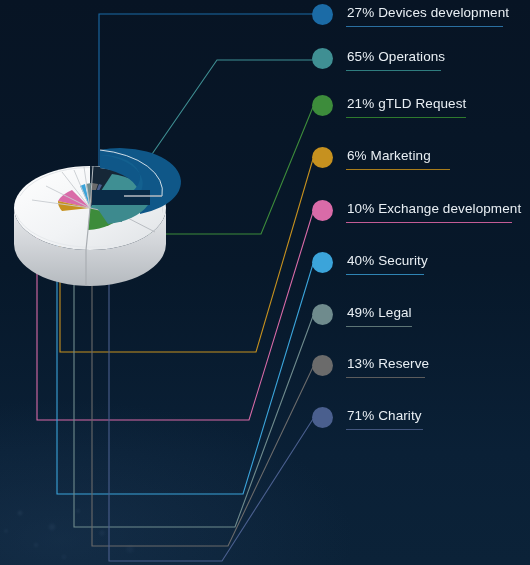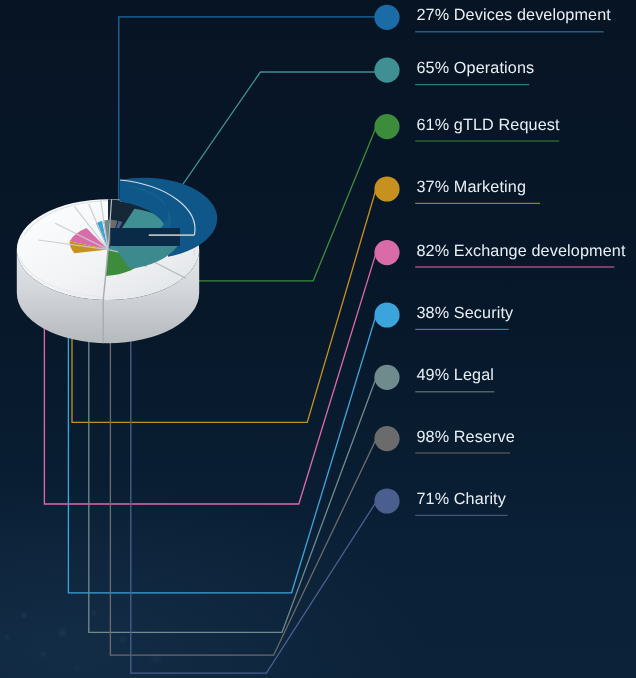--- a/index.html
+++ b/index.html
@@ -168,51 +168,51 @@
     </div>
 
     <div class="legend-item" style="top:48px">
       <span class="dot" style="background:#3f8f93"></span>
       <span class="label">65% Operations</span>
       <span class="underline" style="background:#2f7d7f;width:95px"></span>
     </div>
 
     <div class="legend-item" style="top:95px">
       <span class="dot" style="background:#3d8c3b"></span>
-      <span class="label">61% gTLD Request</span>
+      <span class="label">21% gTLD Request</span>
       <span class="underline" style="background:#2f7a2e;width:120px"></span>
     </div>
 
     <div class="legend-item" style="top:147px">
       <span class="dot" style="background:#c6911f"></span>
-      <span class="label">37% Marketing</span>
+      <span class="label">6% Marketing</span>
       <span class="underline" style="background:#a87c1b;width:104px"></span>
     </div>
 
     <div class="legend-item" style="top:200px">
       <span class="dot" style="background:#d96ba8"></span>
-      <span class="label">82% Exchange development</span>
+      <span class="label">10% Exchange development</span>
       <span class="underline" style="background:#c45c95;width:166px"></span>
     </div>
 
     <div class="legend-item" style="top:252px">
       <span class="dot" style="background:#3ba4da"></span>
-      <span class="label">38% Security</span>
+      <span class="label">40% Security</span>
       <span class="underline" style="background:#2f84b4;width:78px"></span>
     </div>
 
     <div class="legend-item" style="top:304px">
       <span class="dot" style="background:#6f8b8d"></span>
       <span class="label">49% Legal</span>
       <span class="underline" style="background:#5d7576;width:66px"></span>
     </div>
 
     <div class="legend-item" style="top:355px">
       <span class="dot" style="background:#6b6b6b"></span>
-      <span class="label">98% Reserve</span>
+      <span class="label">13% Reserve</span>
       <span class="underline" style="background:#5c5c5c;width:79px"></span>
     </div>
 
     <div class="legend-item" style="top:407px">
       <span class="dot" style="background:#4a5f8e"></span>
       <span class="label">71% Charity</span>
       <span class="underline" style="background:#42557d;width:77px"></span>
     </div>
 
   </div>

